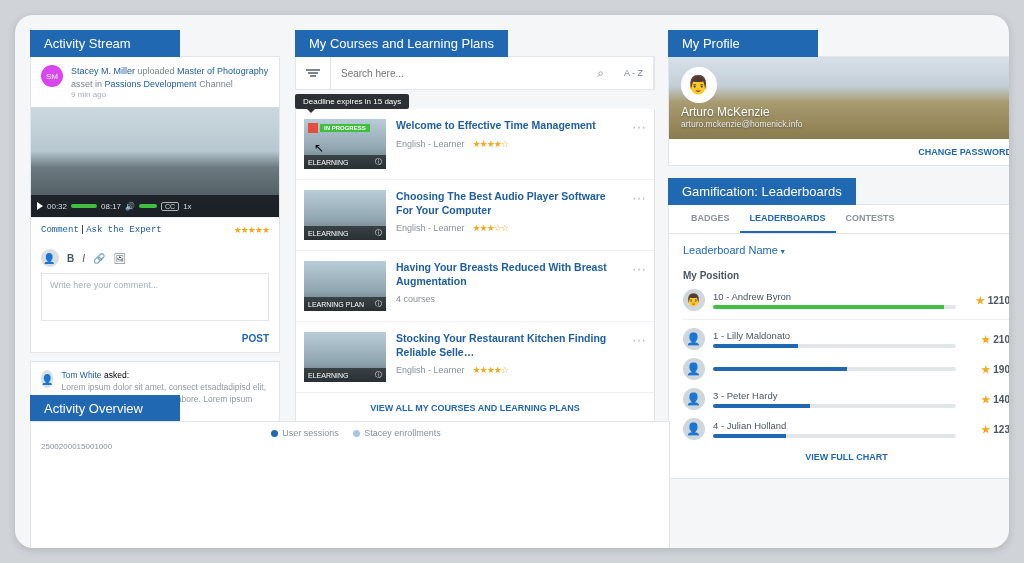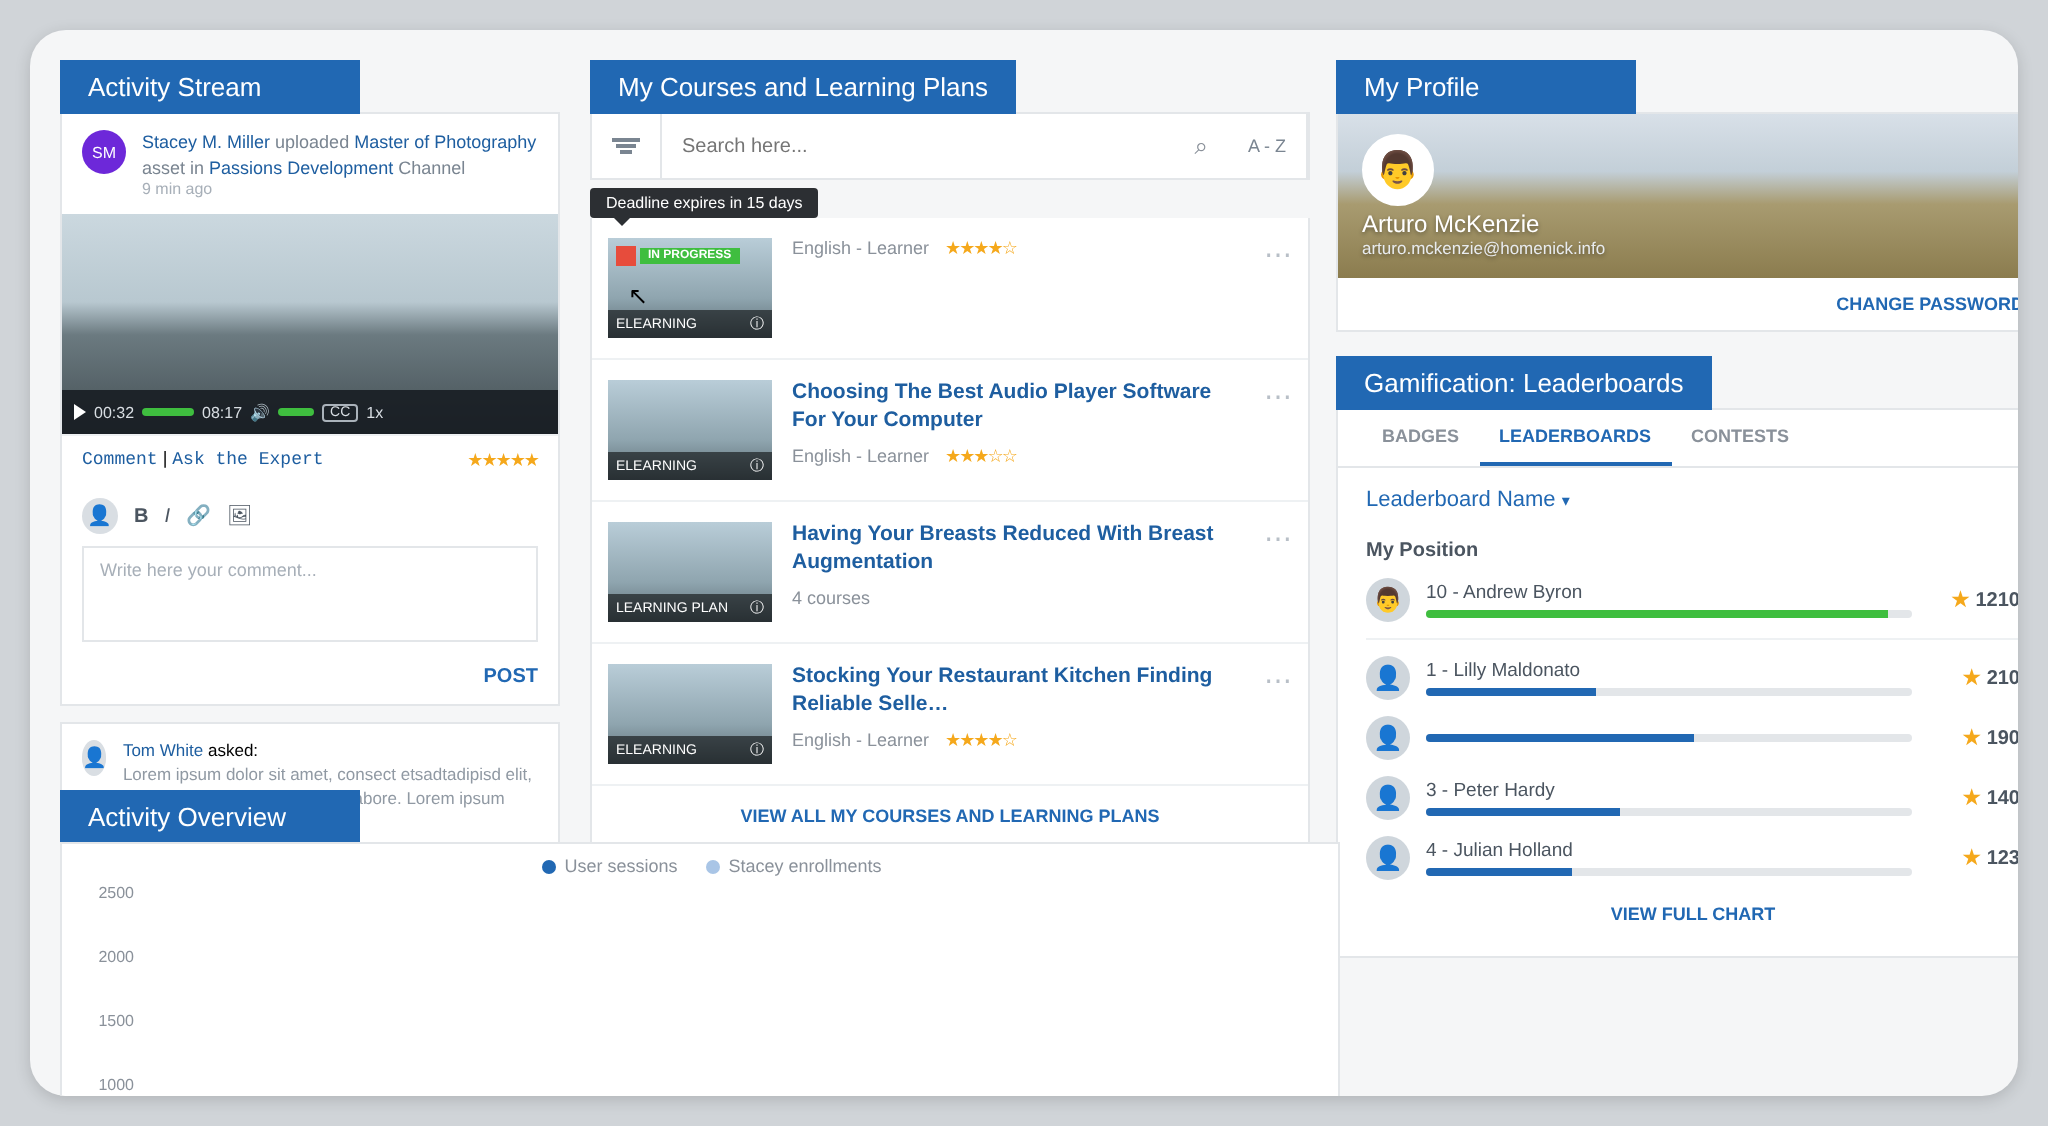--- a/index.html
+++ b/index.html
@@ -30,21 +30,21 @@
   min-width: 150px;
 }
 
 .col-left { position: absolute; left: 15px; top: 15px; width: 250px; }
 .col-mid  { position: absolute; left: 280px; top: 15px; width: 360px; }
 .col-right{ position: absolute; left: 653px; top: 15px; width: 357px; }
 
 
 .stream-card { background:#fff; margin-top:-1px; border:1px solid #e3e6e9; }
 .stream-head { display:flex; gap:8px; padding:8px 10px; }
-.av { width:22px;height:22px;border-radius:50%;display:flex;align-items:center;justify-content:center;font-size:8px;color:#fff;background:#6d28d9;flex-shrink:0; }
+.av { width:22px;height:22px;border-radius:50%;display:flex;align-items:center;justify-content:center;font-size:8px;color:#fff;background:#d946ef;flex-shrink:0; }
 .stream-text { font-size:9px;color:#7a8591;line-height:1.4; }
 .stream-text a{color:#1e5ea0;text-decoration:none;}
 .stream-time{font-size:8px;color:#a7afb8;}
 .video-box{position:relative;height:110px;background:linear-gradient(#cbd8df 0%,#b8c8d0 40%,#6b7a80 55%,#434e53 100%);}
 .vid-ctrl{position:absolute;bottom:0;left:0;right:0;height:22px;background:rgba(20,25,30,.85);display:flex;align-items:center;gap:4px;padding:0 6px;font-size:8px;color:#d9dee3;}
 .play-ic{width:0;height:0;border-left:6px solid #fff;border-top:4px solid transparent;border-bottom:4px solid transparent;}
 .bar{height:4px;background:#3fbe3f;border-radius:2px;}
 .cc-box{border:1px solid #aab2ba;padding:0 3px;font-size:7px;border-radius:2px;}
 .stream-foot{padding:6px 10px;display:flex;justify-content:space-between;align-items:center;border-top:1px solid #eef1f3;}
 .foot-links{font-size:9px;}
@@ -107,21 +107,21 @@
 .star{color:#f5a81b;font-size:10px;}
 .sep{height:1px;background:#eef1f3;margin:4px 14px;}
 .view-chart{text-align:center;padding:8px;font-size:9px;color:#2168b3;font-weight:600;}
 
 
 .overview{position:absolute;left:15px;top:380px;width:640px;}
 .chart-wrap{background:#fff;border:1px solid #e3e6e9;margin-top:-1px;padding:6px 10px 0;height:135px;position:relative;}
 .legend{text-align:center;font-size:9px;color:#8a919a;margin-bottom:4px;}
 .leg-dot{display:inline-block;width:7px;height:7px;border-radius:50%;margin:0 4px 0 12px;vertical-align:middle;}
 .chart-area{position:relative;height:105px;display:flex;}
-.y-axis{width:30px;display:flex;flex-direction:column;justify-content:space-between;font-size:8px;color:#8a919a;text-align:right;padding-right:4px;}
+.y-axis{width:30px;display:flex;flex-direction:row;justify-content:space-between;font-size:8px;color:#8a919a;text-align:right;padding-right:4px;}
 .bars-zone{flex:1;display:flex;align-items:flex-end;gap:4px;}
 .bar-group{flex:1;display:flex;align-items:flex-end;gap:2px;justify-content:center;}
 .bar-sess{width:10px;background:#2168b3;}
 .bar-enr{width:10px;background:#a9c5e6;}
 .filter-ic{width:14px;height:10px;position:relative;}
 .filter-ic span{display:block;height:2px;background:#7a8591;margin:1px auto;}
 </style>
 </head>
 <body>
 
@@ -210,20 +210,21 @@
                 <span class="status-tx">IN PROGRESS</span>
               </div>
               <div class="thumb-lbl">
                 <span>ELEARNING</span>
                 <span>ⓘ</span>
               </div>
               <span style="position:absolute;left:10px;top:22px;font-size:12px">↖</span>
             </div>
       </div>
       <div class="course-info">
+        <div class="course-title">Welcome to Effective Time Management</div>
         <div class="course-meta">
               <span>English - Learner</span> 
               <span class="stars">★★★★☆</span>
             </div>
       </div>
       <div class="dots">⋯</div>
     </div>
     <div class="course">
       <div class="thumb-wrap">
         <div class="thumb">

